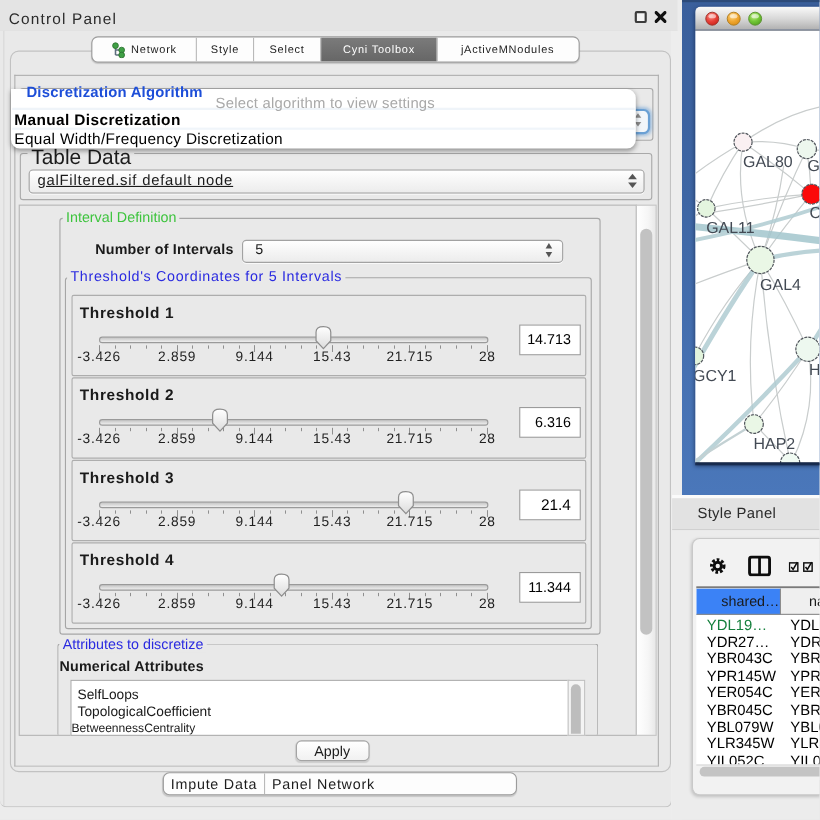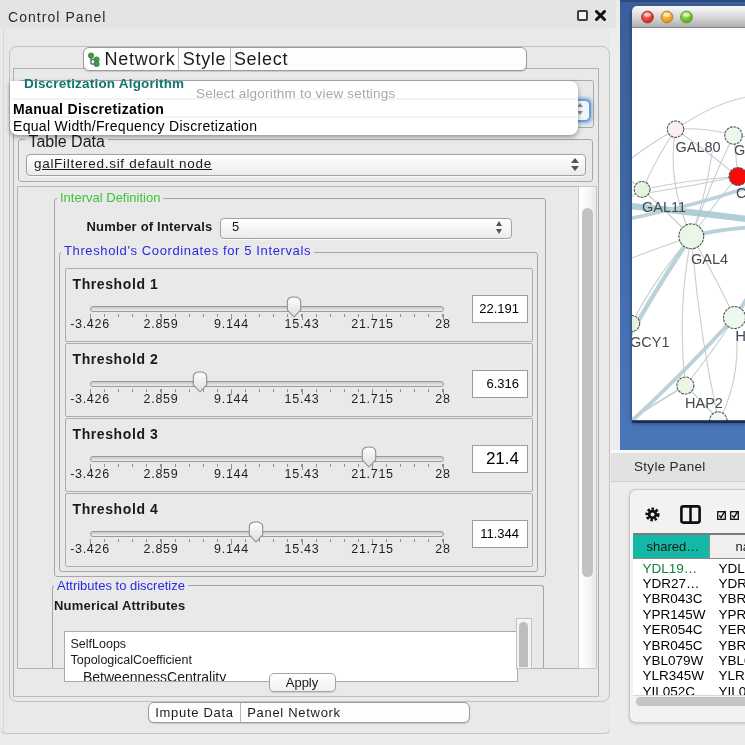--- a/index.html
+++ b/index.html
@@ -35,50 +35,52 @@
   <path d="M1.5 1.5 L9.5 9.5 M9.5 1.5 L1.5 9.5" stroke="#111" stroke-width="3" stroke-linecap="round"></path>
 </svg>
 
 <div class="ab" style="left:0;top:28px;width:610px;height:705px;background:#e9e9e9;border-right:1px solid #c2c2c2;border-bottom:1px solid #c6c6c6;border-radius:0 0 6px 6px;"></div>
 <div class="ab" style="left:3px;top:28px;width:1px;height:705px;background:#d6d6d6;"></div>
 
 <div class="ab" style="left:9px;top:46px;width:599px;height:654px;background:#e9e9e9;border:1px solid #c2c2c2;border-radius:8px;"></div>
 
 <div class="ab" style="left:13px;top:68px;width:584px;height:627px;border:1px solid #afafaf;border-bottom-color:#bdbdbd;background:#e9e9e9;"></div>
 
-<div class="seg" style="left:83px;top:33px;width:442px;height:22px;font-size:18px;margin-top:14px;">
+<div class="seg" style="left:83px;top:33px;width:442px;height:22px;font-size:10px;">
   <div class="sg" style="width:94px;">
     <svg width="14" height="15" viewBox="0 0 14 15" style="margin-right:4px;">
       <path d="M4 4 L4 12 M4 7.5 L9 7.5 M4 12 L9 12" stroke="#5d6e7e" stroke-width="1.4" fill="none"></path>
       <circle cx="4" cy="3.5" r="2.6" fill="#3fa045" stroke="#2c7331" stroke-width=".8"></circle>
       <circle cx="9.6" cy="7.5" r="2.6" fill="#3fa045" stroke="#2c7331" stroke-width=".8"></circle>
       <circle cx="9.6" cy="12" r="2.6" fill="#3fa045" stroke="#2c7331" stroke-width=".8"></circle>
     </svg>
     Network</div>
   <div class="sg" style="width:51px;">Style</div>
   <div class="sg" style="width:60px;">Select</div>
+  <div class="sg sel" style="width:105px;">Cyni Toolbox</div>
+  <div class="sg" style="width:127px;">jActiveMNodules</div>
 </div>
 
 <div class="grp" style="left:18px;top:80px;width:574px;height:46px;"></div>
 
 <div class="ab" style="left:554px;top:99px;width:33px;height:19px;border-radius:0 6px 6px 0;background:#f2f6fa;border:2px solid #6aa0d4;box-shadow:0 0 3px 1.2px rgba(90,150,210,.5);"></div>
 <div class="arr up" style="left:576.5px;top:103px;border-left-width:3px;border-right-width:3px;border-bottom:4px solid #8a8a8a;"></div>
 <div class="arr dn" style="left:576.5px;top:110.5px;border-left-width:3px;border-right-width:3px;border-top:4px solid #8a8a8a;"></div>
 
 <div class="grp" style="left:18px;top:139px;width:573px;height:41px;"></div>
-<div class="gtitle" style="left:25.4px;top:132.5px;font-size:16px;color:#1d1d1d;">Table Data</div>
+<div class="gtitle" style="left:25.4px;top:132.5px;font-size:19px;color:#1d1d1d;">Table Data</div>
 <div class="combo" style="left:26px;top:153.5px;width:558px;height:20px;"></div>
 <div class="t" style="left:34px;top:156px;font-size:13.5px;letter-spacing:.7px;text-decoration:underline;">galFiltered.sif default node</div>
 <div class="arr up" style="left:571px;top:157.5px;"></div>
 <div class="arr dn" style="left:571px;top:165.5px;"></div>
 
 <div class="ab" style="left:10px;top:81px;width:568px;height:53.5px;background:#fff;border-radius:6px;border-radius:0 8px 8px 8px;box-shadow:0 2px 5px rgba(0,0,0,.38);"></div>
 <div class="ab" style="left:11px;top:97.5px;width:566px;height:2px;background:rgba(205,222,238,.33);"></div>
 <div class="ab" style="left:11px;top:115.5px;width:566px;height:2px;background:rgba(205,222,238,.3);"></div>
-<div class="t" style="left:24px;top:75.5px;font-size:13.5px;font-weight:bold;color:#0f766e;letter-spacing:.2px;">Discretization Algorithm</div>
+<div class="t" style="left:24px;top:75.5px;font-size:13.5px;font-weight:bold;color:#1d4ed8;letter-spacing:.2px;">Discretization Algorithm</div>
 <div class="t" style="left:196px;top:86px;font-size:13.5px;color:#a9a9a9;letter-spacing:.2px;">Select algorithm to view settings</div>
 <div class="t" style="left:13px;top:101px;font-size:14px;font-weight:bold;color:#000;letter-spacing:.35px;">Manual Discretization</div>
 <div class="t" style="left:13px;top:118px;font-size:14px;color:#000;letter-spacing:.3px;">Equal Width/Frequency Discretization</div>
 
 <div class="ab" style="left:17px;top:186px;width:560px;height:481px;border:1px solid #b5b5b5;background:#e9e9e9;"></div>
 
 <div class="ab" style="left:578px;top:186px;width:17px;height:481px;background:linear-gradient(90deg,#ffffff,#f6f6f6 60%,#e8e8e8);border:1px solid #c6c6c6;"></div>
 <div class="ab" style="left:582px;top:208px;width:11px;height:369px;background:#c2c2c2;border-radius:6px;"></div>
 
 <div class="grp" style="left:54px;top:198px;width:490px;height:377px;border-color:#a6a6a6;"></div>
@@ -105,21 +107,21 @@
 <div class="t" style="left:443.0px;top:316.5px;font-size:12.5px;letter-spacing:.7px;color:#1f1f1f;transform:translateX(-50%);">28</div>
 <svg class="ab" style="left:285.9px;top:296px;" width="16" height="23" viewBox="0 0 16 23">
   <defs>
       <linearGradient id="tg0" x1="0" y1="0" x2="0" y2="1">
         <stop offset="0" stop-color="#ffffff"></stop>
         <stop offset="1" stop-color="#dcdcdc"></stop>
       </linearGradient>
     </defs>
   <path d="M1.3,13.8 L1.3,6 Q1.3,1 8,1 Q14.7,1 14.7,6 L14.7,13.8 L8,21 Z" fill="url(#tg0)" stroke="#8e8e8e" stroke-width="1.1"></path>
 </svg>
-<div class="vbox" style="left:472px;top:295px;width:46px;height:26px;font-size:13px;line-height:26px;padding-right:8px;">22.191</div>
+<div class="vbox" style="left:472px;top:295px;width:46px;height:26px;font-size:13px;line-height:26px;padding-right:8px;">14.713</div>
 
 <div class="ab" style="left:64.5px;top:343px;width:466px;height:72px;border:1px solid #adadad;border-radius:2px;"></div>
 <div class="t" style="left:72.5px;top:351px;font-size:14px;font-weight:bold;letter-spacing:.6px;">Threshold 2</div>
 <div class="ab" style="left:90px;top:380.5px;width:352px;height:4px;border:1px solid #9a9a9a;border-radius:3px;background:linear-gradient(#c6c6c6,#efefef);"></div>
 <div class="ab" style="left:90px;top:388.5px;width:354px;height:3.5px;background:repeating-linear-gradient(90deg,#8f8f8f 0 1px,transparent 1px 14.1px);"></div>
 <div class="ab" style="left:90px;top:388.5px;width:354px;height:6px;background:repeating-linear-gradient(90deg,#8f8f8f 0 1px,transparent 1px 70.5px);"></div>
 <div class="t" style="left:90px;top:391.5px;font-size:12.5px;letter-spacing:.7px;color:#1f1f1f;transform:translateX(-50%);">-3.426</div>
 <div class="t" style="left:161px;top:391.5px;font-size:12.5px;letter-spacing:.7px;color:#1f1f1f;transform:translateX(-50%);">2.859</div>
 <div class="t" style="left:231.5px;top:391.5px;font-size:12.5px;letter-spacing:.7px;color:#1f1f1f;transform:translateX(-50%);">9.144</div>
 <div class="t" style="left:302px;top:391.5px;font-size:12.5px;letter-spacing:.7px;color:#1f1f1f;transform:translateX(-50%);">15.43</div>
@@ -149,21 +151,21 @@
 <div class="t" style="left:443.0px;top:466.5px;font-size:12.5px;letter-spacing:.7px;color:#1f1f1f;transform:translateX(-50%);">28</div>
 <svg class="ab" style="left:360.9px;top:446px;" width="16" height="23" viewBox="0 0 16 23">
   <defs>
       <linearGradient id="tg2" x1="0" y1="0" x2="0" y2="1">
         <stop offset="0" stop-color="#ffffff"></stop>
         <stop offset="1" stop-color="#dcdcdc"></stop>
       </linearGradient>
     </defs>
   <path d="M1.3,13.8 L1.3,6 Q1.3,1 8,1 Q14.7,1 14.7,6 L14.7,13.8 L8,21 Z" fill="url(#tg2)" stroke="#8e8e8e" stroke-width="1.1"></path>
 </svg>
-<div class="vbox" style="left:472px;top:445px;width:46px;height:26px;font-size:17px;line-height:26px;padding-right:8px;">21.4</div>
+<div class="vbox" style="left:472px;top:445px;width:46px;height:26px;font-size:14px;line-height:26px;padding-right:8px;">21.4</div>
 
 <div class="ab" style="left:64.5px;top:493px;width:466px;height:72px;border:1px solid #adadad;border-radius:2px;"></div>
 <div class="t" style="left:72.5px;top:501px;font-size:14px;font-weight:bold;letter-spacing:.6px;">Threshold 4</div>
 <div class="ab" style="left:90px;top:530.5px;width:352px;height:4px;border:1px solid #9a9a9a;border-radius:3px;background:linear-gradient(#c6c6c6,#efefef);"></div>
 <div class="ab" style="left:90px;top:538.5px;width:354px;height:3.5px;background:repeating-linear-gradient(90deg,#8f8f8f 0 1px,transparent 1px 14.1px);"></div>
 <div class="ab" style="left:90px;top:538.5px;width:354px;height:6px;background:repeating-linear-gradient(90deg,#8f8f8f 0 1px,transparent 1px 70.5px);"></div>
 <div class="t" style="left:90px;top:541.5px;font-size:12.5px;letter-spacing:.7px;color:#1f1f1f;transform:translateX(-50%);">-3.426</div>
 <div class="t" style="left:161px;top:541.5px;font-size:12.5px;letter-spacing:.7px;color:#1f1f1f;transform:translateX(-50%);">2.859</div>
 <div class="t" style="left:231.5px;top:541.5px;font-size:12.5px;letter-spacing:.7px;color:#1f1f1f;transform:translateX(-50%);">9.144</div>
 <div class="t" style="left:302px;top:541.5px;font-size:12.5px;letter-spacing:.7px;color:#1f1f1f;transform:translateX(-50%);">15.43</div>
@@ -176,24 +178,24 @@
         <stop offset="1" stop-color="#dcdcdc"></stop>
       </linearGradient>
     </defs>
   <path d="M1.3,13.8 L1.3,6 Q1.3,1 8,1 Q14.7,1 14.7,6 L14.7,13.8 L8,21 Z" fill="url(#tg3)" stroke="#8e8e8e" stroke-width="1.1"></path>
 </svg>
 <div class="vbox" style="left:472px;top:520px;width:46px;height:26px;font-size:13px;line-height:26px;padding-right:8px;">11.344</div>
 
 <div class="grp" style="left:51.5px;top:585px;width:490px;height:82px;border-color:#a6a6a6;border-bottom:none;border-radius:3px 3px 0 0;"></div>
 <div class="gtitle" style="left:54px;top:577.5px;font-size:13px;color:#2a2ae0;">Attributes to discretize</div>
 <div class="t" style="left:54px;top:597.5px;font-size:13px;font-weight:bold;letter-spacing:.2px;">Numerical Attributes</div>
-<div class="ab" style="left:64px;top:617.5px;width:452px;height:49.5px;background:#fff;border:1px solid #ababab;overflow:hidden;margin-top:13px;">
+<div class="ab" style="left:64px;top:617.5px;width:452px;height:49.5px;background:#fff;border:1px solid #ababab;overflow:hidden;">
   <div class="t" style="left:5.5px;top:5px;font-size:12.5px;">SelfLoops</div>
   <div class="t" style="left:5.5px;top:21px;font-size:12.5px;">TopologicalCoefficient</div>
-  <div class="t" style="left:18px;top:37px;font-size:14px;">BetweennessCentrality</div>
+  <div class="t" style="left:0;top:37px;font-size:11px;">BetweennessCentrality</div>
 </div>
 <div class="ab" style="left:516px;top:617.5px;width:14px;height:49.5px;background:#f4f4f4;border:1px solid #c0c0c0;"></div>
 <div class="ab" style="left:518.5px;top:622px;width:9px;height:45px;background:#bdbdbd;border-radius:5px 5px 0 0;"></div>
 
 <div class="ab" style="left:268.5px;top:672.5px;width:65px;height:17px;border:1px solid #a4a4a4;border-radius:5px;background:linear-gradient(#ffffff,#f1f1f1);box-shadow:0 1px 1px rgba(0,0,0,.12);text-align:center;font-size:13px;line-height:17px;color:#1a1a1a;">Apply</div>
 
 <div class="seg" style="left:148px;top:702px;width:320px;height:19px;font-size:13px;">
   <div class="sg" style="width:91px;">Impute Data</div>
   <div class="sg" style="width:106px;">Panel Network</div>
 </div>
@@ -314,21 +316,21 @@
   </svg>
   <svg class="ab" style="left:86.5px;top:20px;" width="24" height="10" viewBox="0 0 24 10">
     <rect x="0.7" y="1.7" width="7.6" height="7.6" fill="none" stroke="#0d0d0d" stroke-width="1.3"></rect>
     <path d="M2.3 5.4 L4 7.6 L7.9 1.1" stroke="#0d0d0d" stroke-width="1.4" fill="none"></path>
     <rect x="13.7" y="1.7" width="7.6" height="7.6" fill="none" stroke="#0d0d0d" stroke-width="1.3"></rect>
     <path d="M15.3 5.4 L17 7.6 L20.9 1.1" stroke="#0d0d0d" stroke-width="1.4" fill="none"></path>
   </svg>
 
   <div class="ab" style="left:2.5px;top:43px;width:113.5px;height:1.5px;background:#7a7a7a;"></div>
   <div class="ab" style="left:2.5px;top:44.5px;width:113.5px;height:160px;background:#fff;overflow:hidden;">
-    <div class="ab" style="left:0;top:0;width:76px;height:23.5px;background:#14b8a6;border-right:1px solid #8c8c8c;border-bottom:1px solid #8a8a8a;text-align:left;text-indent:14px;font-size:13px;line-height:23.5px;color:#1a1a1a;">shared…</div>
+    <div class="ab" style="left:0;top:0;width:76px;height:23.5px;background:#3b82f6;border-right:1px solid #8c8c8c;border-bottom:1px solid #8a8a8a;text-align:right;text-indent:14px;font-size:13px;line-height:23.5px;color:#1a1a1a;">shared…</div>
     <div class="ab" style="left:77px;top:0;width:37px;height:23.5px;background:#efefef;border-bottom:1px solid #8a8a8a;font-size:13px;line-height:23.5px;color:#1a1a1a;padding-left:26px;">na</div>
     <div class="t" style="left:10px;top:26.0px;font-size:13.5px;color:#15803d;">YDL19…</div>
 <div class="t" style="left:86px;top:26.0px;font-size:13.5px;color:#000;">YDL194W</div>
 <div class="t" style="left:10px;top:41.4px;font-size:13.5px;color:#000;">YDR27…</div>
 <div class="t" style="left:86px;top:41.4px;font-size:13.5px;color:#000;">YDR277C</div>
 <div class="t" style="left:10px;top:56.8px;font-size:13.5px;color:#000;">YBR043C</div>
 <div class="t" style="left:86px;top:56.8px;font-size:13.5px;color:#000;">YBR043C</div>
 <div class="t" style="left:10px;top:72.2px;font-size:13.5px;color:#000;">YPR145W</div>
 <div class="t" style="left:86px;top:72.2px;font-size:13.5px;color:#000;">YPR145W</div>
 <div class="t" style="left:10px;top:87.6px;font-size:13.5px;color:#000;">YER054C</div>

